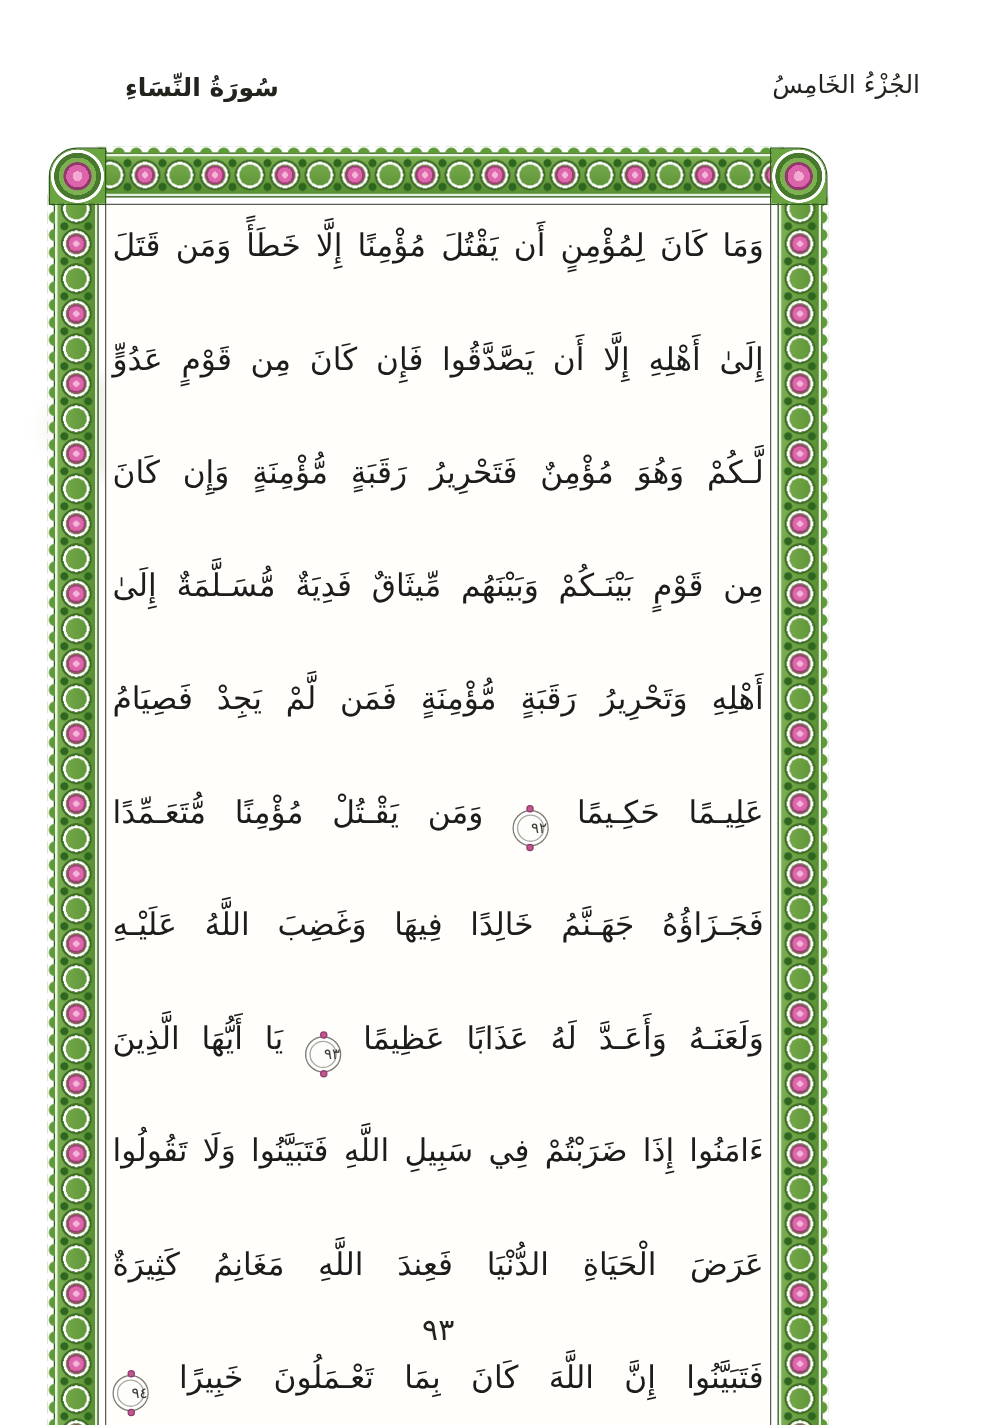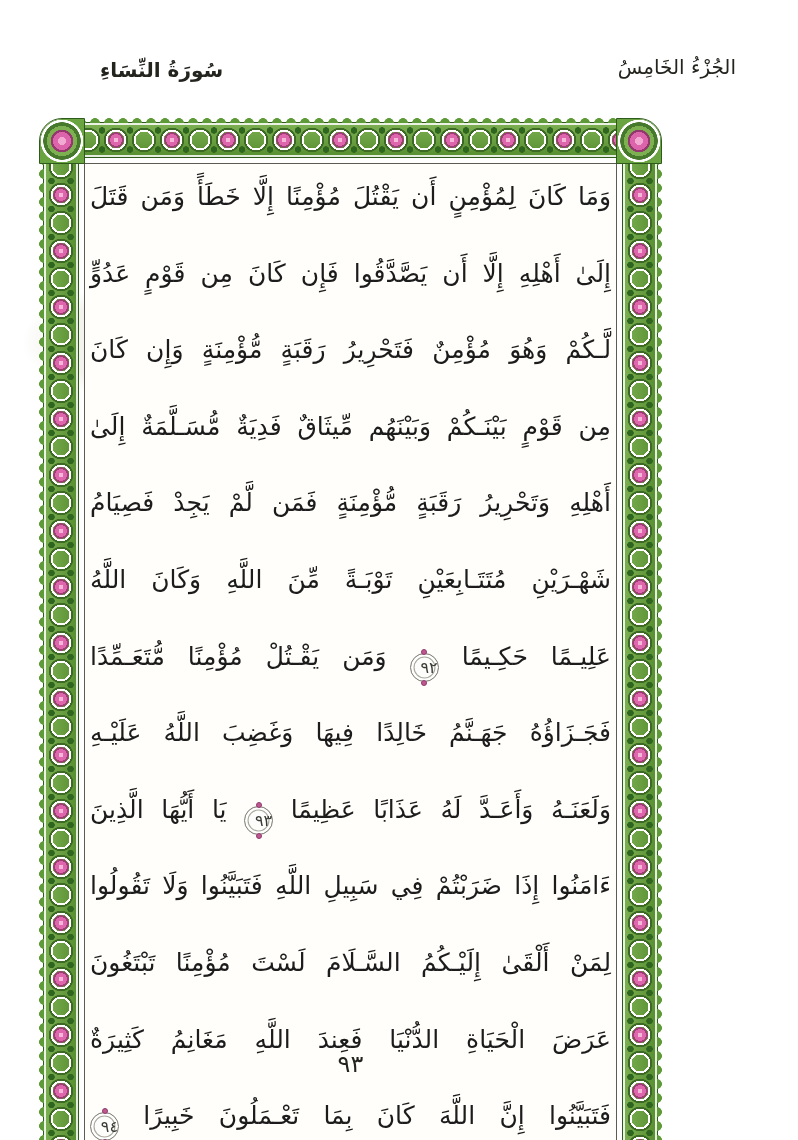--- a/index.html
+++ b/index.html
@@ -116,21 +116,21 @@
   .qtext{color:#1c1c1c;}
   .ayah-marker{
     display:inline-block;
     width:27px;height:27px;
     border-radius:50%;
     border:1.2px solid #7b7b71;
     box-shadow:inset 0 0 0 2.5px #ffffff, inset 0 0 0 3.6px #a9a99e;
     background:#fdfdfb;
     text-align:right;
     line-height:27px;
-    font-size:16px;
+    font-size:12px;
     color:#3a3a35;
     vertical-align:-8px;
     position:relative;
   }
   .ayah-marker::before,.ayah-marker::after{
     content:"";position:absolute;left:50%;margin-left:-3px;
     width:6px;height:6px;border-radius:50%;
     background:#c0588f;border:1px solid #8e3b6d;box-sizing:border-box;
   }
   .ayah-marker::before{top:-5px;}
@@ -161,25 +161,23 @@
     <div class="corner tr"></div>
     <div class="corner bl"></div>
     <div class="corner br"></div>
     <div class="innerline"></div>
     <div class="text-area" id="quran-lines">
         <div class="line"><span class="qtext">وَمَا كَانَ لِمُؤْمِنٍ أَن يَقْتُلَ مُؤْمِنًا إِلَّا خَطَأً وَمَن قَتَلَ</span></div>
         <div class="line"><span class="qtext">إِلَىٰ أَهْلِهِ إِلَّا أَن يَصَّدَّقُوا فَإِن كَانَ مِن قَوْمٍ عَدُوٍّ</span></div>
         <div class="line"><span class="qtext">لَّـكُمْ وَهُوَ مُؤْمِنٌ فَتَحْرِيرُ رَقَبَةٍ مُّؤْمِنَةٍ وَإِن كَانَ</span></div>
         <div class="line"><span class="qtext">مِن قَوْمٍ بَيْنَـكُمْ وَبَيْنَهُم مِّيثَاقٌ فَدِيَةٌ مُّسَـلَّمَةٌ إِلَىٰ</span></div>
         <div class="line"><span class="qtext">أَهْلِهِ وَتَحْرِيرُ رَقَبَةٍ مُّؤْمِنَةٍ فَمَن لَّمْ يَجِدْ فَصِيَامُ</span></div>
-        <div class="line"><span class="qtext">شَهْـرَيْنِ مُتَتَـابِعَيْنِ تَوْبَـةً مِّنَ اللَّهِ وَكَانَ اللَّهُ</span></div>
         <div class="line"><span class="qtext">عَلِيـمًا حَكِـيمًا</span> <span class="ayah-marker">٩٢</span> <span class="qtext">وَمَن يَقْـتُلْ مُؤْمِنًا مُّتَعَـمِّدًا</span></div>
         <div class="line"><span class="qtext">فَجَـزَاؤُهُ جَهَـنَّمُ خَالِدًا فِيهَا وَغَضِبَ اللَّهُ عَلَيْـهِ</span></div>
         <div class="line"><span class="qtext">وَلَعَنَـهُ وَأَعَـدَّ لَهُ عَذَابًا عَظِيمًا</span> <span class="ayah-marker">٩٣</span> <span class="qtext">يَا أَيُّهَا الَّذِينَ</span></div>
         <div class="line"><span class="qtext">ءَامَنُوا إِذَا ضَرَبْتُمْ فِي سَبِيلِ اللَّهِ فَتَبَيَّنُوا وَلَا تَقُولُوا</span></div>
-        <div class="line"><span class="qtext">لِمَنْ أَلْقَىٰ إِلَيْـكُمُ السَّـلَامَ لَسْتَ مُؤْمِنًا تَبْتَغُونَ</span></div>
         <div class="line"><span class="qtext">عَرَضَ الْحَيَاةِ الدُّنْيَا فَعِندَ اللَّهِ مَغَانِمُ كَثِيرَةٌ</span></div>
         <div class="line"><span class="qtext">فَتَبَيَّنُوا إِنَّ اللَّهَ كَانَ بِمَا تَعْـمَلُونَ خَبِيرًا</span> <span class="ayah-marker">٩٤</span></div>
       </div>
   </div>
 
   <div class="page-number">٩٣</div>
 </div>
 
 </body></html>

